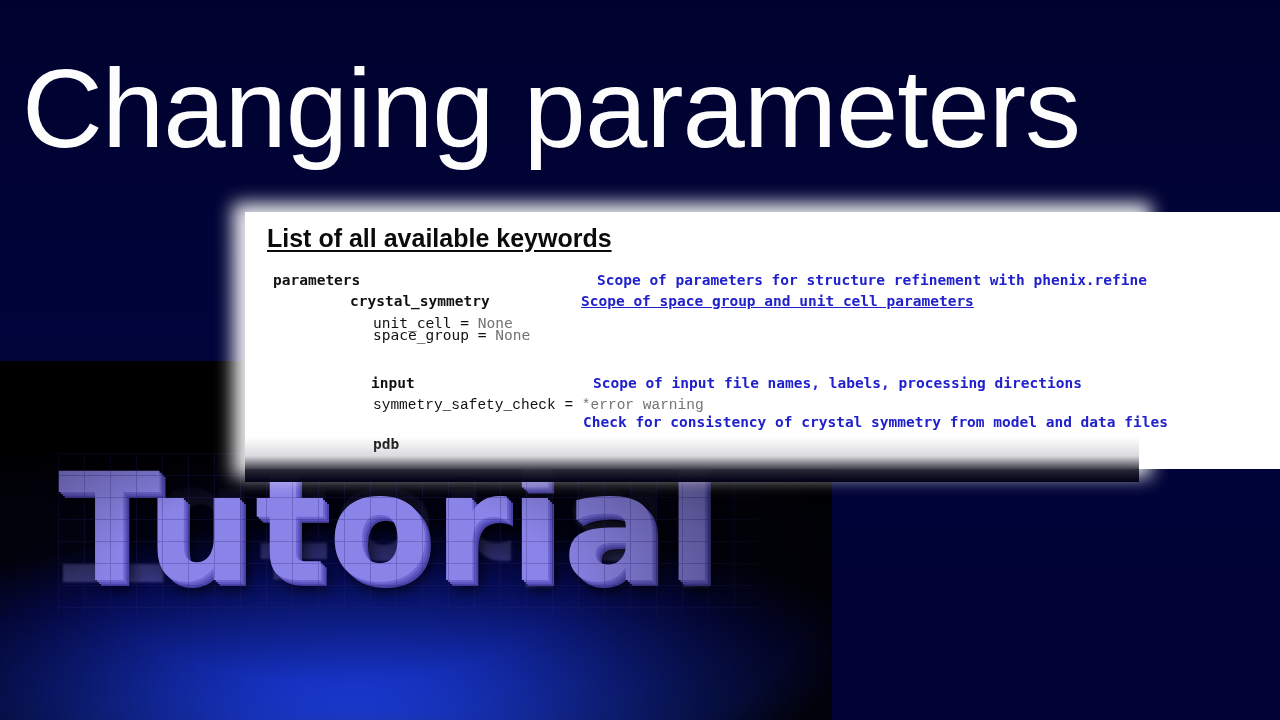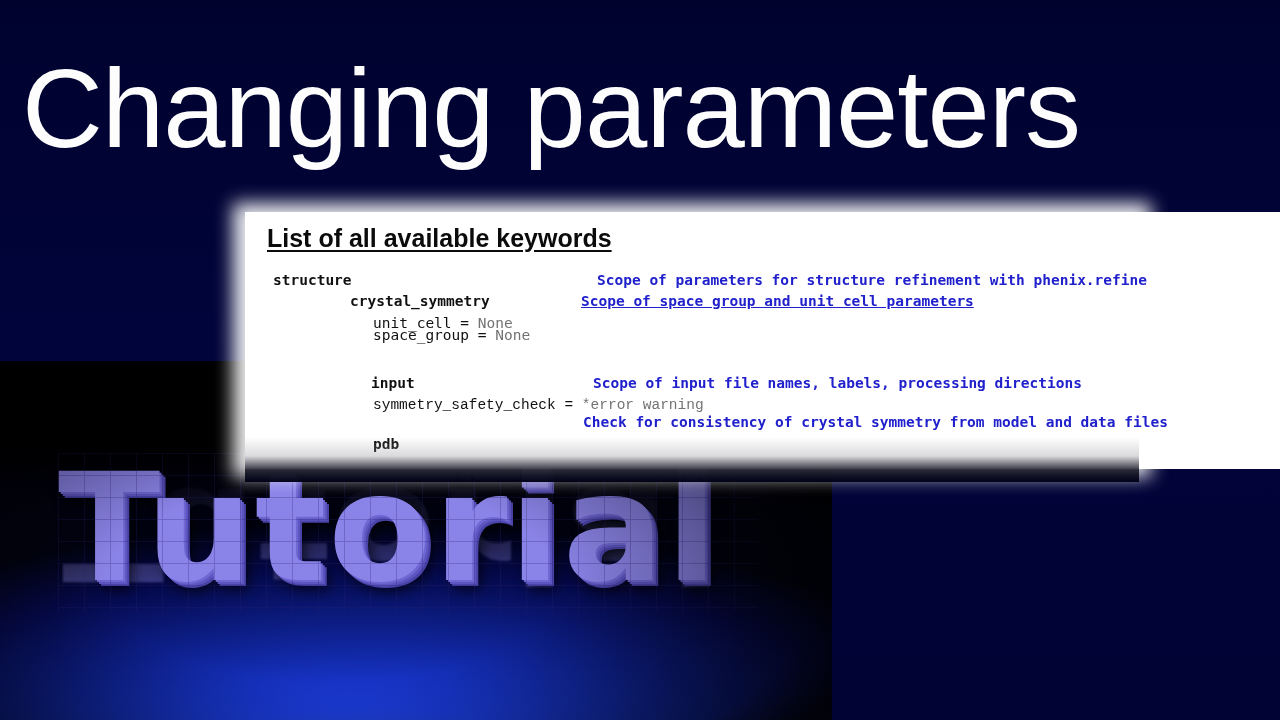--- a/index.html
+++ b/index.html
@@ -208,21 +208,21 @@
     <div class="tut-word">Tutorial</div>
     <div class="tut-brick"></div>
     <div class="tut-vignette"></div>
   </div>
 
   <div class="panel-glow"></div>
 
   <div class="panel">
     <div class="panel-heading">List of all available keywords</div>
     <div id="rows">
-        <div class="kw bold" style="left: 28px; top: 60px;"><span>structure</span></div>
+        <div class="kw bold" style="left: 28px; top: 60px;"><span>parameters</span></div>
         <div class="desc" style="left: 352px; top: 60px;">Scope of parameters for structure refinement with phenix.refine</div>
         <div class="kw bold" style="left: 80px; top: 81px; margin-left: 25px;"><span>crystal_symmetry</span></div>
         <div class="desc" style="left: 336px; top: 81px; text-decoration: underline;">Scope of space group and unit cell parameters</div>
         <div class="kw" style="left: 128px; top: 103px;"><span>unit_cell</span><span> = </span><span class="val">None</span></div>
         <div class="kw" style="left: 128px; top: 115px;"><span>space_group</span><span> = </span><span class="val">None</span></div>
         <div class="kw bold" style="left: 80px; top: 163px; margin-left: 46px;"><span>input</span></div>
         <div class="desc" style="left: 348px; top: 163px;">Scope of input file names, labels, processing directions</div>
         <div class="kw" style="left: 128px; top: 185px; font-family: Liberation Mono, monospace;"><span>symmetry_safety_check</span><span> = </span><span class="val">*error warning</span></div>
         <div class="desc" style="left: 338px; top: 202px;">Check for consistency of crystal symmetry from model and data files</div>
         <div class="kw bold" style="left: 128px; top: 224px;"><span>pdb</span></div>

